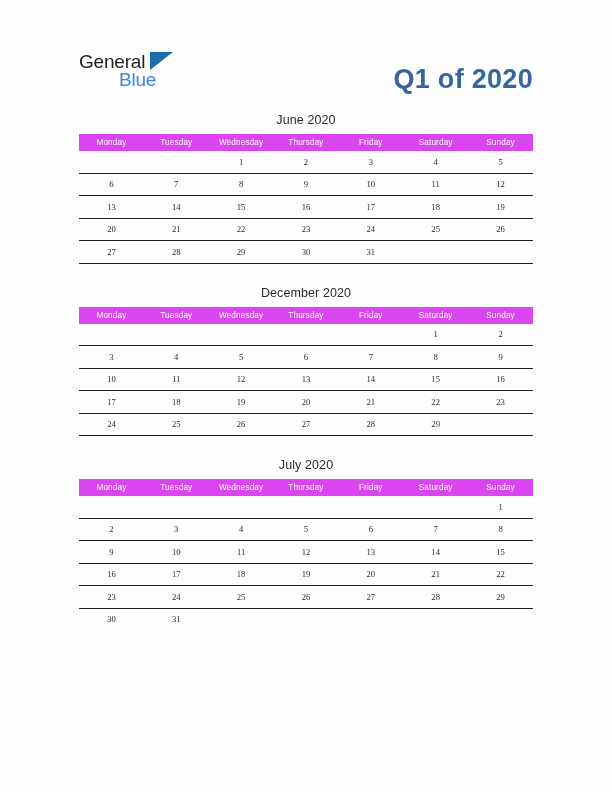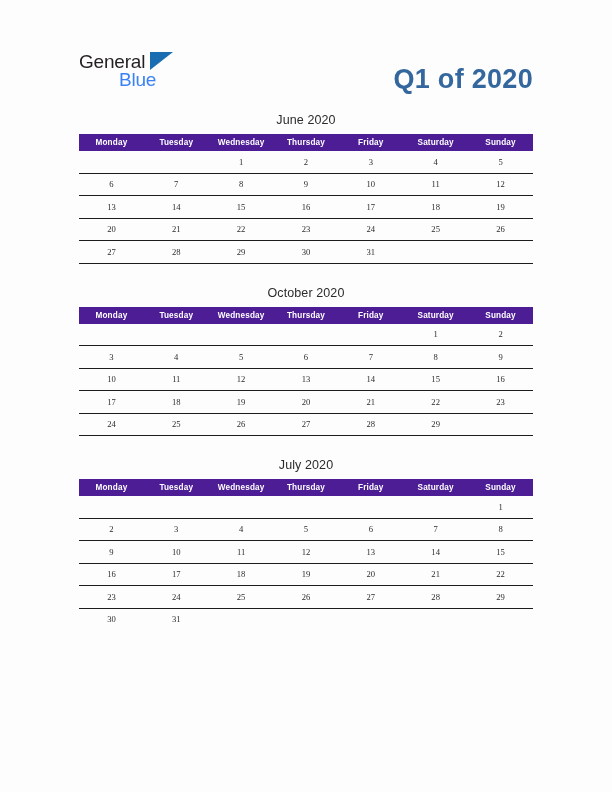--- a/index.html
+++ b/index.html
@@ -98,24 +98,24 @@
     padding-bottom: 6px;
     line-height: 1.2;
     letter-spacing: 0.1px;
   }
   table.cal {
     width: 454px;
     border-collapse: collapse;
     table-layout: fixed;
   }
   table.cal thead th {
-    background: #4c1d95;
+    background: #d946ef;
     color: #ffffff;
     font-size: 8.2px;
-    font-weight: bold;
+    font-weight: normal;
     height: 17px;
     text-align: center;
     letter-spacing: 0.15px;
     padding: 0;
     border: none;
     vertical-align: middle;
   }
   table.cal tbody td {
     height: 21.5px;
     text-align: center;
@@ -205,21 +205,21 @@
               <td>29</td>
               <td>30</td>
               <td>31</td>
               <td></td>
               <td></td>
             </tr>
           </tbody>
         </table>
       </div>
       <div class="month-block">
-        <div class="month-title">October 2020</div>
+        <div class="month-title">December 2020</div>
         <table class="cal">
           <thead>
             <tr>
               <th>Monday</th>
               <th>Tuesday</th>
               <th>Wednesday</th>
               <th>Thursday</th>
               <th>Friday</th>
               <th>Saturday</th>
               <th>Sunday</th>

